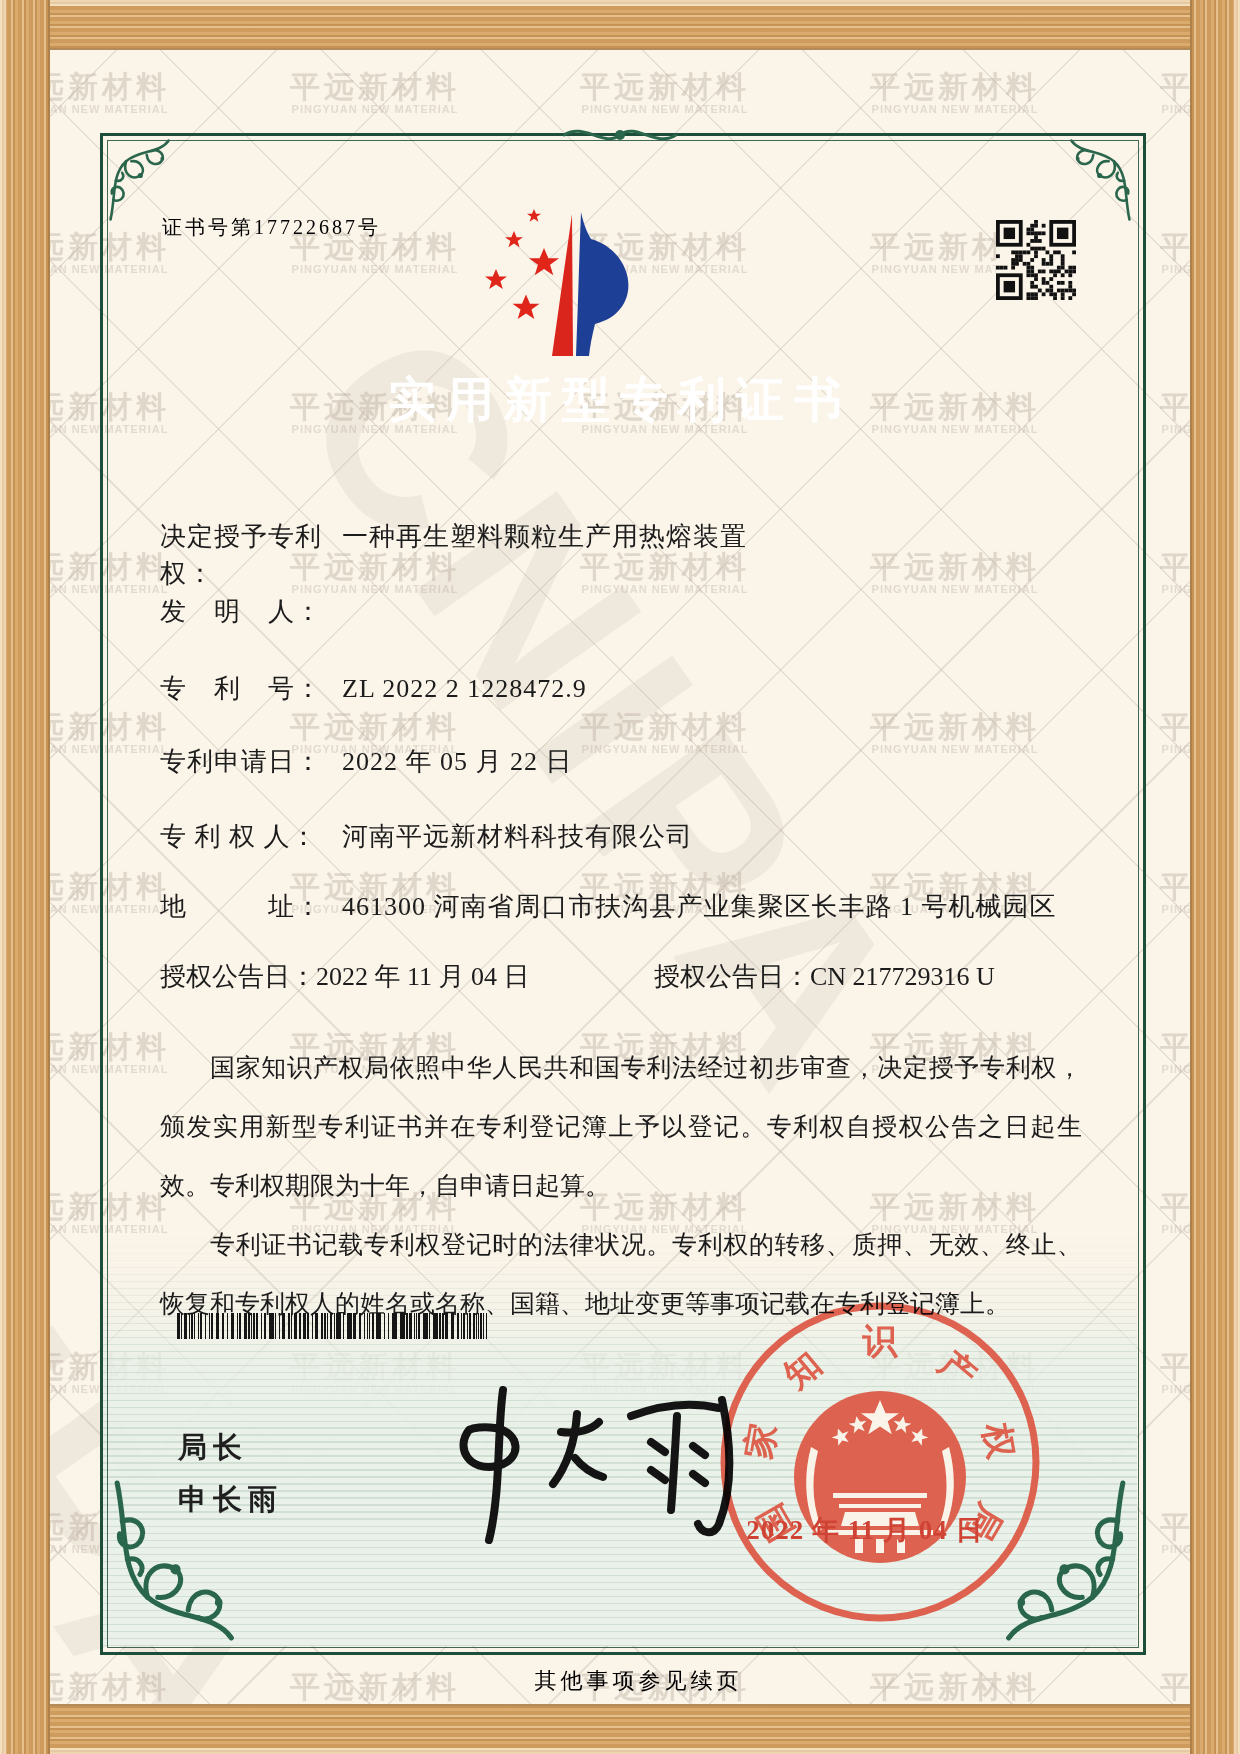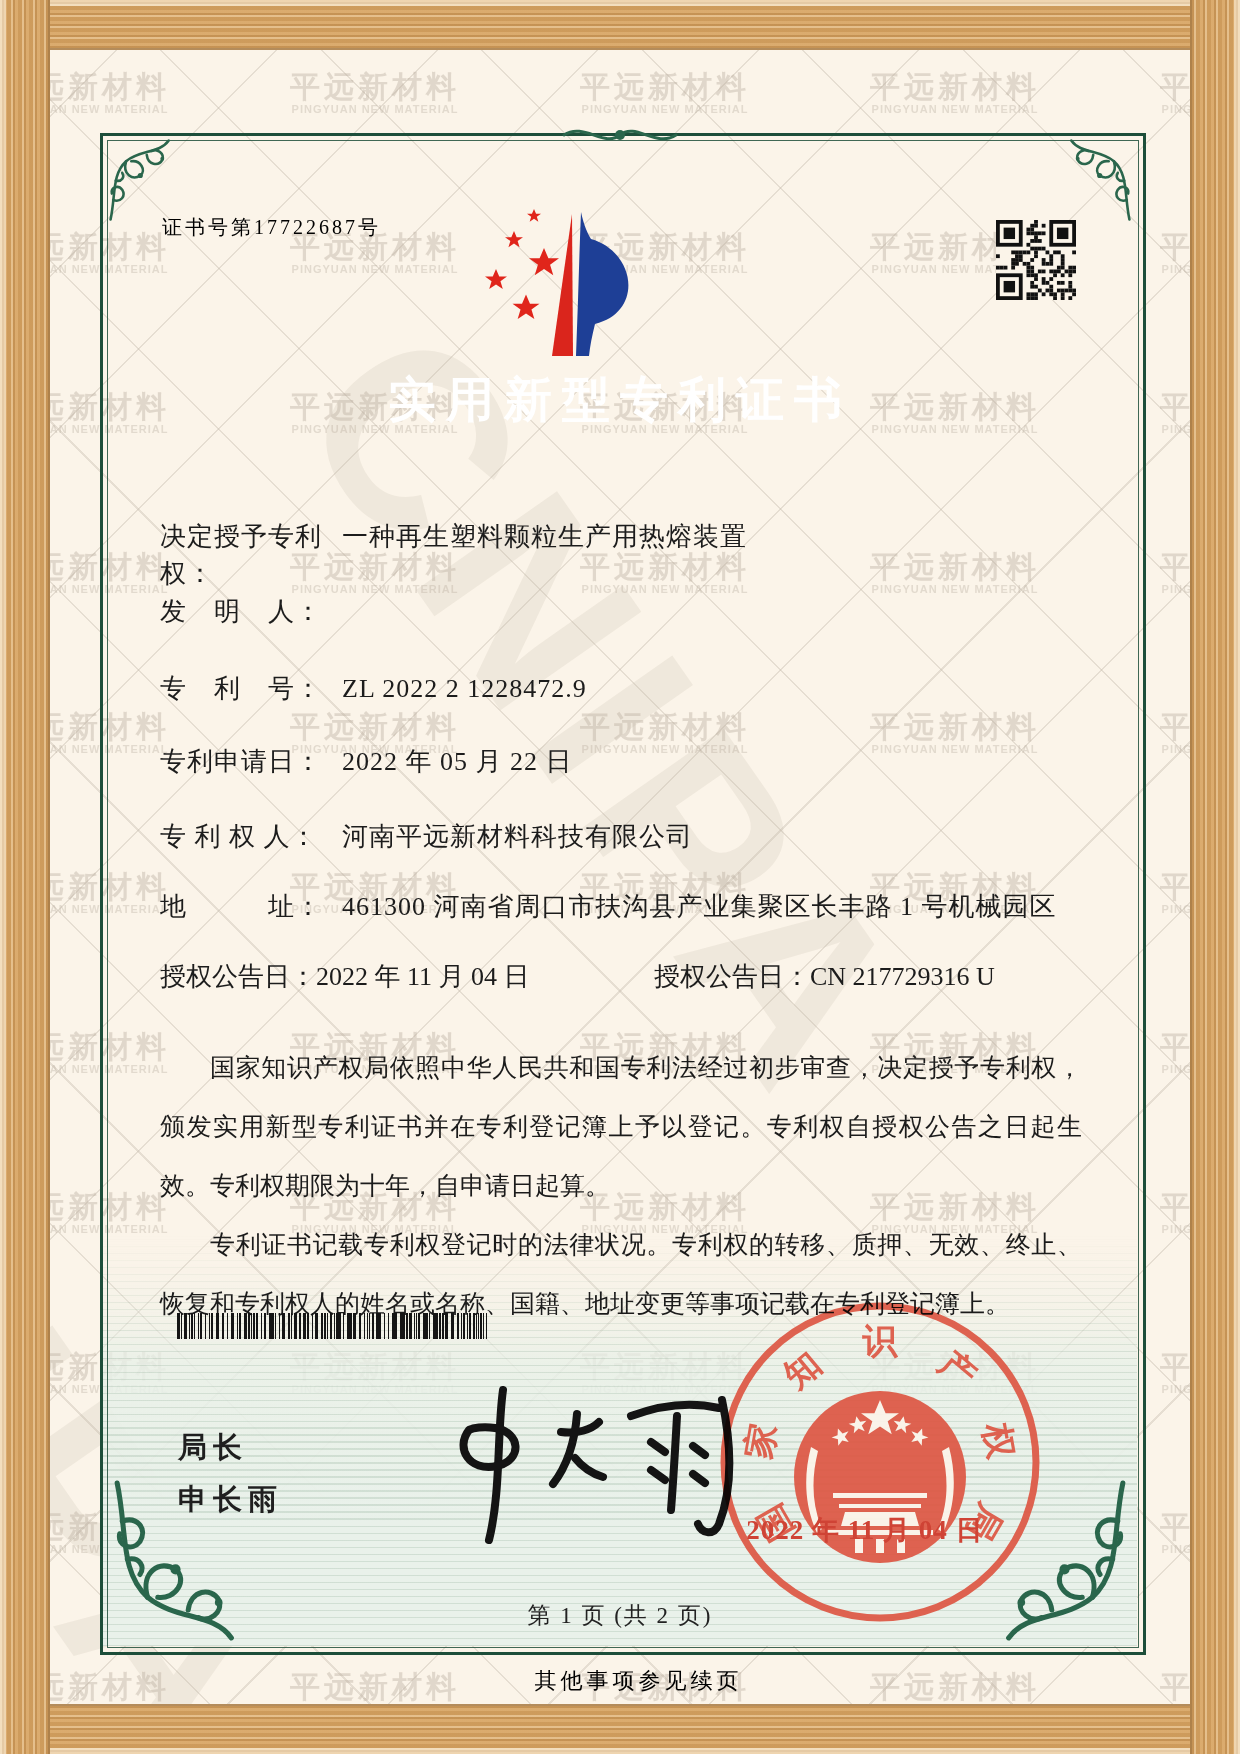--- a/index.html
+++ b/index.html
@@ -652,15 +652,14 @@
         <rect x="140" y="242" width="8" height="14"></rect>
         <rect x="161" y="242" width="8" height="14"></rect>
         <rect x="182" y="242" width="8" height="14"></rect>
         <path d="M96,150 C88,180 90,210 102,236 l5,-4 C97,208 96,182 103,154 Z"></path>
         <path d="M234,150 C242,180 240,210 228,236 l-5,-4 C233,208 234,182 227,154 Z"></path>
       </g>
     </svg>
   <span class="ring-char" style="transform: rotate(-120deg) translateY(-124px);">国</span><span class="ring-char" style="transform: rotate(-80deg) translateY(-124px);">家</span><span class="ring-char" style="transform: rotate(-40deg) translateY(-124px);">知</span><span class="ring-char" style="transform: rotate(0deg) translateY(-124px);">识</span><span class="ring-char" style="transform: rotate(40deg) translateY(-124px);">产</span><span class="ring-char" style="transform: rotate(80deg) translateY(-124px);">权</span><span class="ring-char" style="transform: rotate(120deg) translateY(-124px);">局</span></div>
   <div class="seal-date">2022 年 11 月 04 日</div>
 
-  <div class="page-no">第 1 页 (共 2 页)</div>
   <div class="note">其他事项参见续页</div>
 </div>
 
 </body></html>

